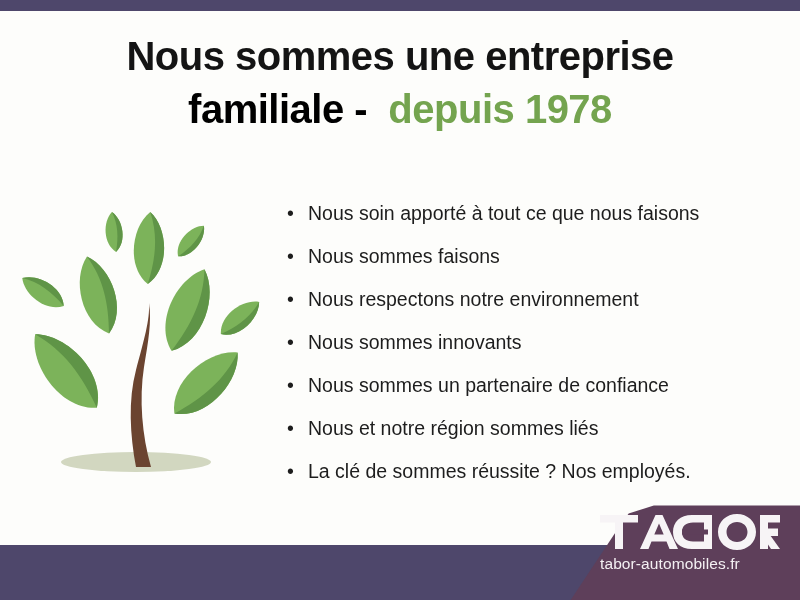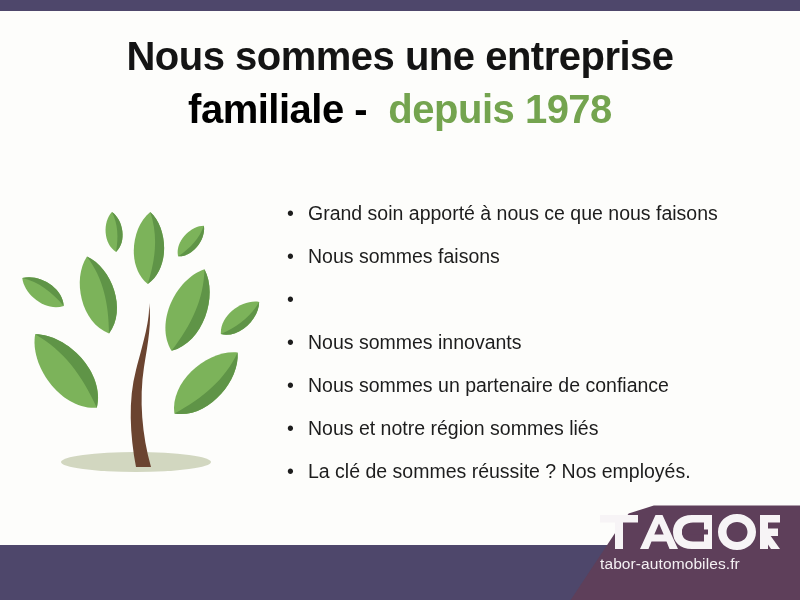--- a/index.html
+++ b/index.html
@@ -131,28 +131,29 @@
   <div class="band band-bottom"></div>
 
   <div id="headline">
     <span class="line">Nous sommes une entreprise</span>
     <span class="line"><span class="dash">familiale -</span>&nbsp;&nbsp;<span class="accent">depuis 1978</span></span>
   </div>
 
   <ul id="bullets">
     <li>
       <span class="bullet-dot">•</span>
-      <span>Grand soin apporté à nous ce que nous faisons</span>
+      <span>Nous soin apporté à tout ce que nous faisons</span>
     </li>
     <li>
       <span class="bullet-dot">•</span>
       <span>Nous sommes faisons</span>
     </li>
     <li>
       <span class="bullet-dot">•</span>
+      <span>Nous respectons notre environnement</span>
     </li>
     <li>
       <span class="bullet-dot">•</span>
       <span>Nous sommes innovants</span>
     </li>
     <li>
       <span class="bullet-dot">•</span>
       <span>Nous sommes un partenaire de confiance</span>
     </li>
     <li>

